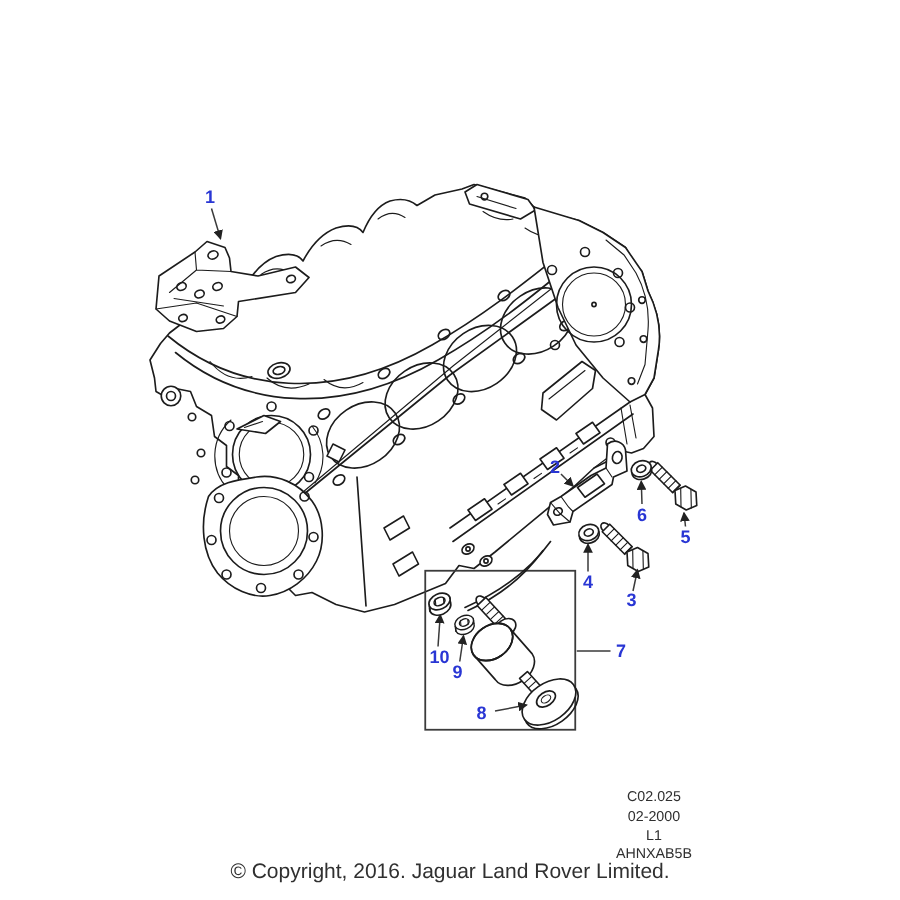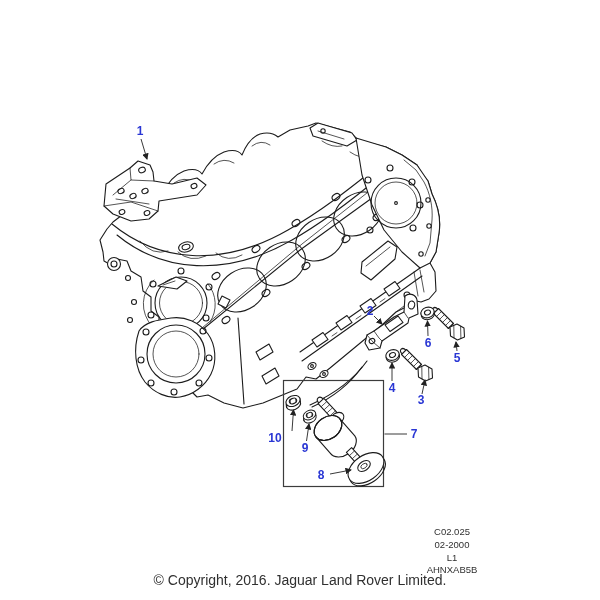--- a/index.html
+++ b/index.html
@@ -7,21 +7,21 @@
           font-family:"Liberation Sans",sans-serif;}
   svg{position:absolute;left:0;top:0;}
   .ln{fill:none;stroke:var(--line_ink,#1c1c1c);stroke-width:1.1;stroke-linecap:round;stroke-linejoin:round;}
   .fw{fill:#ffffff;stroke:var(--line_ink,#1c1c1c);stroke-width:1.1;stroke-linejoin:round;stroke-linecap:round;}
   .thin{fill:none;stroke:var(--line_ink,#1c1c1c);stroke-width:0.75;stroke-linecap:round;}
   .ld{fill:none;stroke:#3a3a3a;stroke-width:1;}
   .boxln{fill:none;stroke:#3c3c3c;stroke-width:1.2;}
   .callout{position:absolute;transform:translate(-50%,-50%);
            font-weight:bold;font-size:12px;letter-spacing:0;
            color:var(--callout_blue,#2936d4);cursor:pointer;}
-  .info-block{position:absolute;left:407px;top:526px;width:90px;text-align:center;
+  .info-block{position:absolute;left:391px;top:526px;width:90px;text-align:center;
               font-size:9.5px;line-height:12.8px;color:#303030;}
   .copyright{position:absolute;left:0;top:572px;width:100%;text-align:center;
              font-size:14px;color:#303030;}
 </style>
 </head>
 <body>
 
 <div class="canvas">
 
 <svg width="600" height="600" viewBox="0 0 600 600">
@@ -252,21 +252,21 @@
 
   <span class="callout" style="left:140px;top:131px">1</span>
   <span class="callout" style="left:370px;top:311px">2</span>
   <span class="callout" style="left:421px;top:400px">3</span>
   <span class="callout" style="left:392px;top:388px">4</span>
   <span class="callout" style="left:457px;top:358px">5</span>
   <span class="callout" style="left:428px;top:343px">6</span>
   <span class="callout" style="left:414px;top:434px">7</span>
   <span class="callout" style="left:321px;top:475px">8</span>
   <span class="callout" style="left:305px;top:448px">9</span>
-  <span class="callout" style="left:275px;top:438px">10</span>
+  <span class="callout" style="left:293px;top:438px">10</span>
 
   <div class="info-block">
     <div>C02.025</div>
     <div>02-2000</div>
     <div>L1</div>
     <div>AHNXAB5B</div>
   </div>
 
   <div class="copyright">© Copyright, 2016. Jaguar Land Rover Limited.</div>
 </div>

